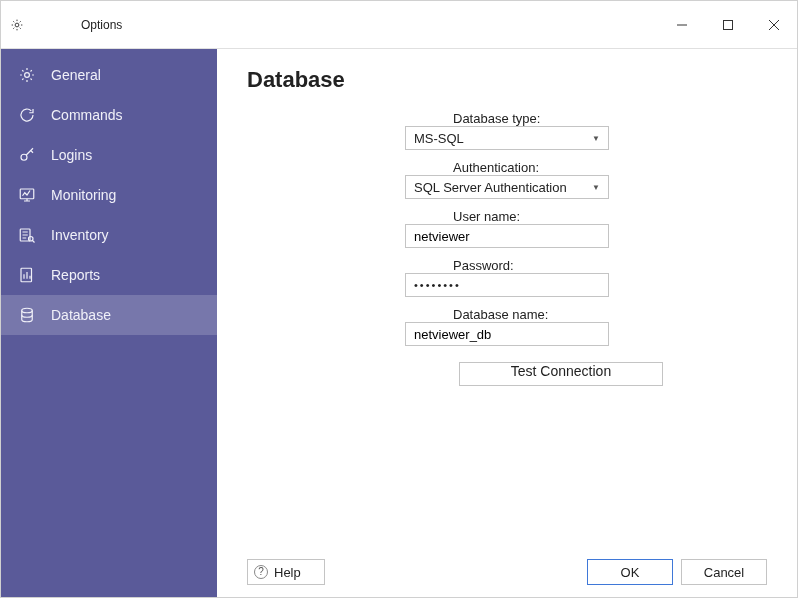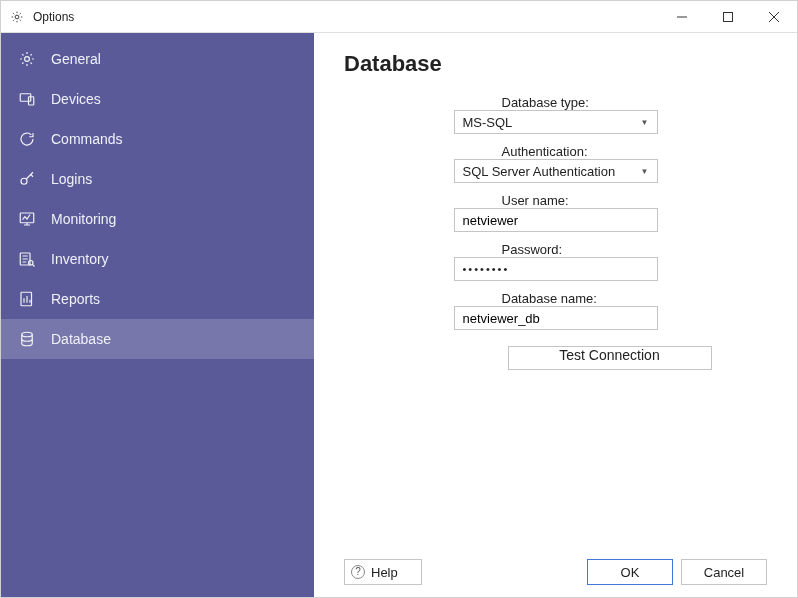--- a/index.html
+++ b/index.html
@@ -5,37 +5,38 @@
   * { box-sizing: border-box; }
   html, body { margin: 0; padding: 0; font-family: "Segoe UI", Arial, sans-serif; font-size: 13px; color: #222; background: #fff; }
   .window {
     width: 798px; height: 598px;
     display: flex; flex-direction: column;
     border: 1px solid #d0d0d0;
     position: relative;
   }
   
   .titlebar {
-    height: 32px; display: flex; align-items: center;
+    height: 48px; display: flex; align-items: center;
     padding-left: 8px; border-bottom: 1px solid #e0e0e0;
     background: #fff;
+    gap: 48px;
   }
   .titlebar .title-icon { width: 16px; height: 16px; display:flex; align-items:center; justify-content:center; }
   .titlebar .title-text { margin-left: 8px; font-size: 12px; }
   .titlebar-controls { margin-left: auto; display: flex; }
   .titlebar-controls .tc-btn {
     width: 46px; height: 32px; display: flex; align-items: center; justify-content: center;
     cursor: default;
   }
   .tc-btn svg { stroke: #333; }
   
   .body { flex: 1 1 auto; display: flex; min-height: 0; }
   
   .sidebar {
-    width: 313px; background: #5a5a99;
+    width: 216px; background: #5a5a99;
     display: flex; flex-direction: column;
     padding-top: 6px;
   }
   .side-item {
     display: flex; align-items: center;
     height: 40px; padding: 0 16px;
     color: #f0f0f8; font-size: 14px;
     cursor: default;
   }
   .side-item.selected { background: rgba(255,255,255,0.18); }
@@ -124,29 +125,20 @@
       <div class="side-item">
         <span class="side-icon">
           <svg width="18" height="18" viewBox="0 0 24 24" stroke-width="1.6">
               <circle cx="12" cy="12" r="3.2"></circle>
               <path d="M12 2.8v2.4M12 18.8v2.4M21.2 12h-2.4M5.2 12H2.8M18.4 5.6l-1.7 1.7M7.3 16.7l-1.7 1.7M18.4 18.4l-1.7-1.7M7.3 7.3 5.6 5.6"></path>
             </svg>
         </span>
         <span class="side-label">General</span>
       </div>
 
-      <div class="side-item">
-        <span class="side-icon">
-          <svg width="18" height="18" viewBox="0 0 24 24" stroke-width="1.6">
-              <rect x="3" y="5" width="14" height="10" rx="1"></rect>
-              <rect x="14" y="9" width="7" height="11" rx="1"></rect>
-            </svg>
-        </span>
-        <span class="side-label">Devices</span>
-      </div>
 
       <div class="side-item">
         <span class="side-icon">
           <svg width="18" height="18" viewBox="0 0 24 24" stroke-width="1.6">
               <path d="M20 12a8 8 0 1 1-2.3-5.6"></path>
               <path d="M20 4v5h-5"></path>
             </svg>
         </span>
         <span class="side-label">Commands</span>
       </div>

